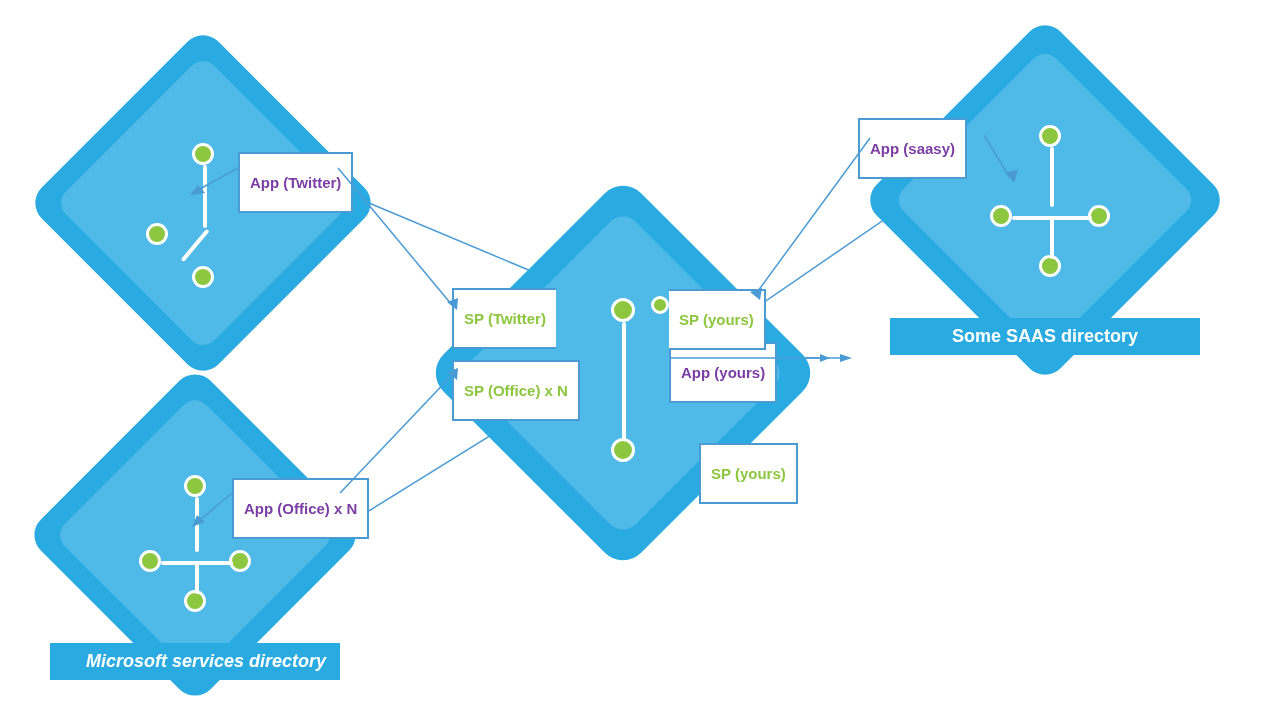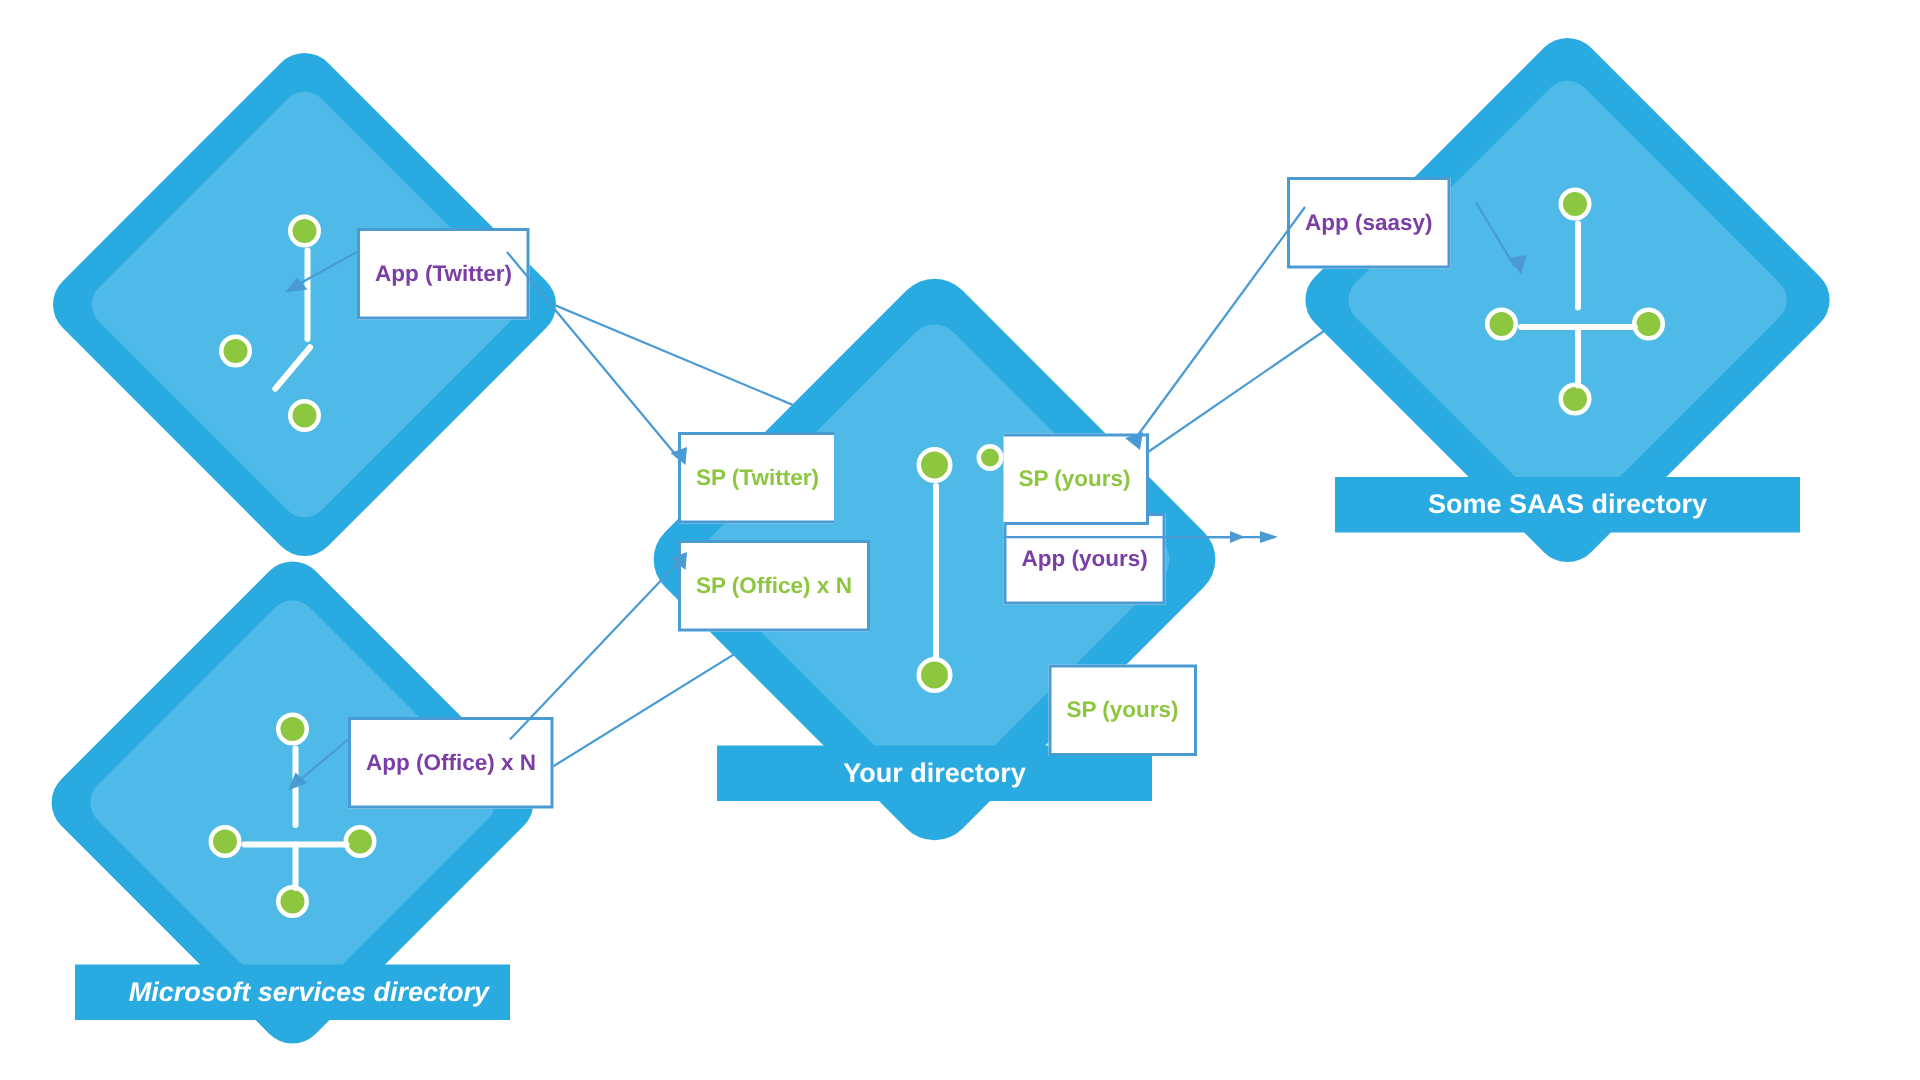--- a/index.html
+++ b/index.html
@@ -89,21 +89,20 @@
 
 <div style="position:absolute; left:468px; top:218px; width:310px; height:310px;">
   <div style="position:absolute; left:15px; top:15px; width:280px; height:280px; background:#29abe2; transform:rotate(45deg); border-radius:26px;">
     <div style="position:absolute; inset:0; background:rgba(255,255,255,0.18); border-radius:18px; margin:24px;"></div>
   </div>
   <div style="position:absolute; left:100px; top:80px; width:110px; height:165px;">
     <div style="position:absolute; left:43px; top:0px; width:24px; height:24px; border-radius:50%; background:#8dc63f; border:3px solid #fff;"></div>
     <div style="position:absolute; left:43px; top:140px; width:24px; height:24px; border-radius:50%; background:#8dc63f; border:3px solid #fff;"></div>
     <div style="position:absolute; left:54px; top:24px; width:4px; height:118px; background:#fff; border-radius:2px;"></div>
   </div>
-  <div style="position:absolute; bottom:-6px; left:10px; right:10px; background:#29abe2; color:#fff; font-weight:700; font-size:18px; text-align:center; padding:8px 14px; white-space:nowrap;">Your directory</div>
 </div>
 
 <div style="position:absolute; left:900px; top:55px; width:290px; height:290px;">
   <div style="position:absolute; left:15px; top:15px; width:260px; height:260px; background:#29abe2; transform:rotate(45deg); border-radius:22px;">
     <div style="position:absolute; inset:0; background:rgba(255,255,255,0.18); border-radius:16px; margin:22px;"></div>
   </div>
   <div style="position:absolute; left:85px; top:70px; width:130px; height:155px;">
     <div style="position:absolute; left:54px; top:0px; width:22px; height:22px; border-radius:50%; background:#8dc63f; border:3px solid #fff;"></div>
     <div style="position:absolute; left:5px; top:80px; width:22px; height:22px; border-radius:50%; background:#8dc63f; border:3px solid #fff;"></div>
     <div style="position:absolute; left:103px; top:80px; width:22px; height:22px; border-radius:50%; background:#8dc63f; border:3px solid #fff;"></div>

